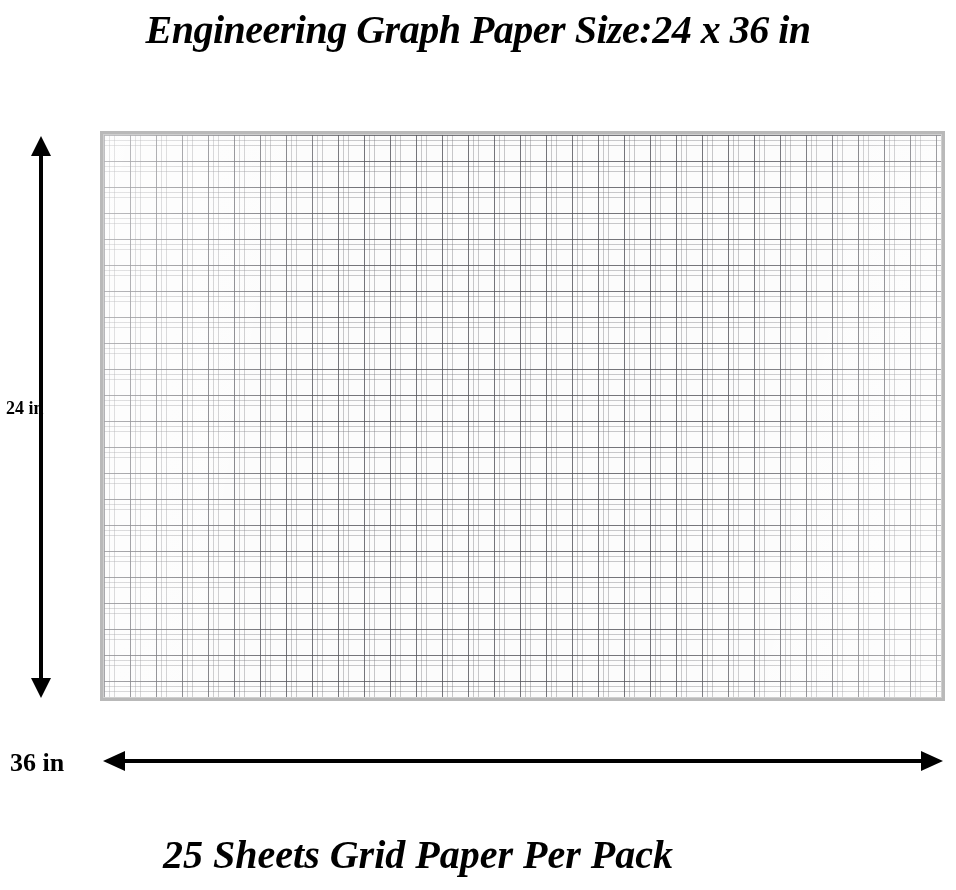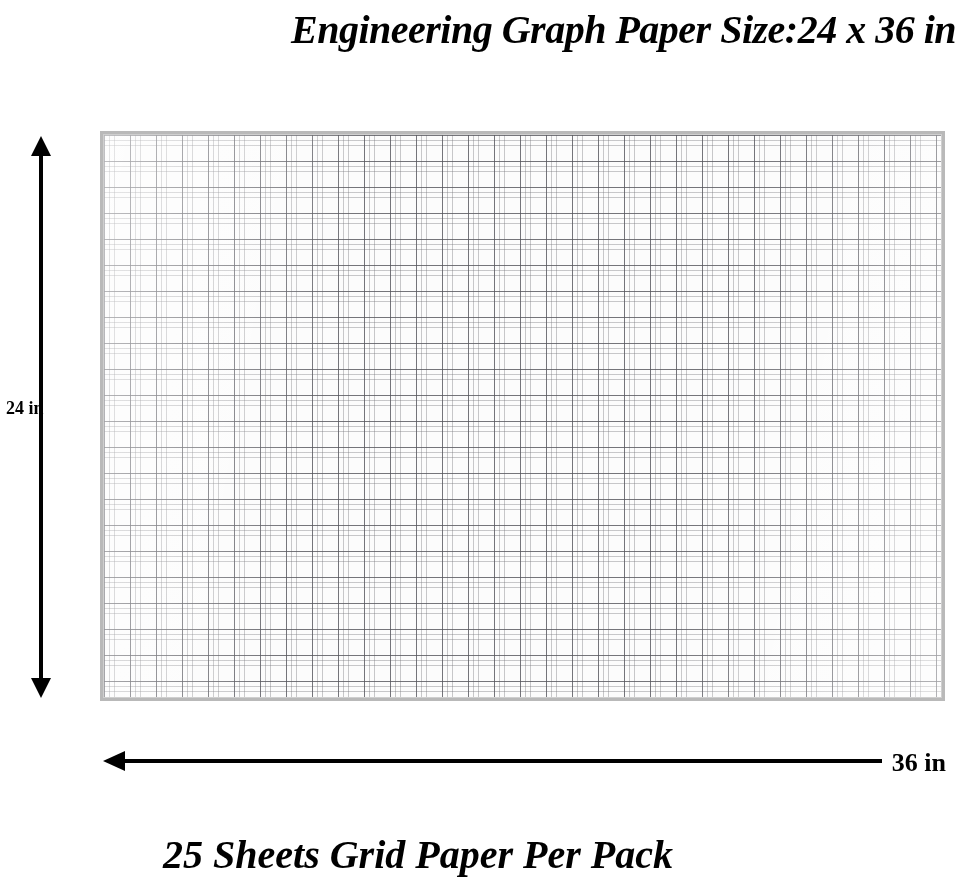--- a/index.html
+++ b/index.html
@@ -21,21 +21,21 @@
     width: 956px;
     height: 890px;
   }
 
   
   .title {
     position: absolute;
     top: 6px;
     left: 0;
     width: 956px;
-    text-align: right;
+    text-align: center;
     font-style: italic;
     font-weight: bold;
     font-size: 40px;
     line-height: 48px;
     letter-spacing: -0.5px;
     white-space: nowrap;
   }
 
   
   .caption {
@@ -121,21 +121,21 @@
     left: 103px;
     top: 744px;
     width: 840px;
     height: 34px;
   }
   .dim-horiz-label {
     position: absolute;
     left: 0;
     top: 748px;
     width: 956px;
-    text-align: right;
+    text-align: left;
     font-size: 26px;
     font-weight: bold;
     white-space: nowrap;
   }
   .label-chip {
     background: #ffffff;
     padding: 0 10px;
   }
 </style>
 </head>

